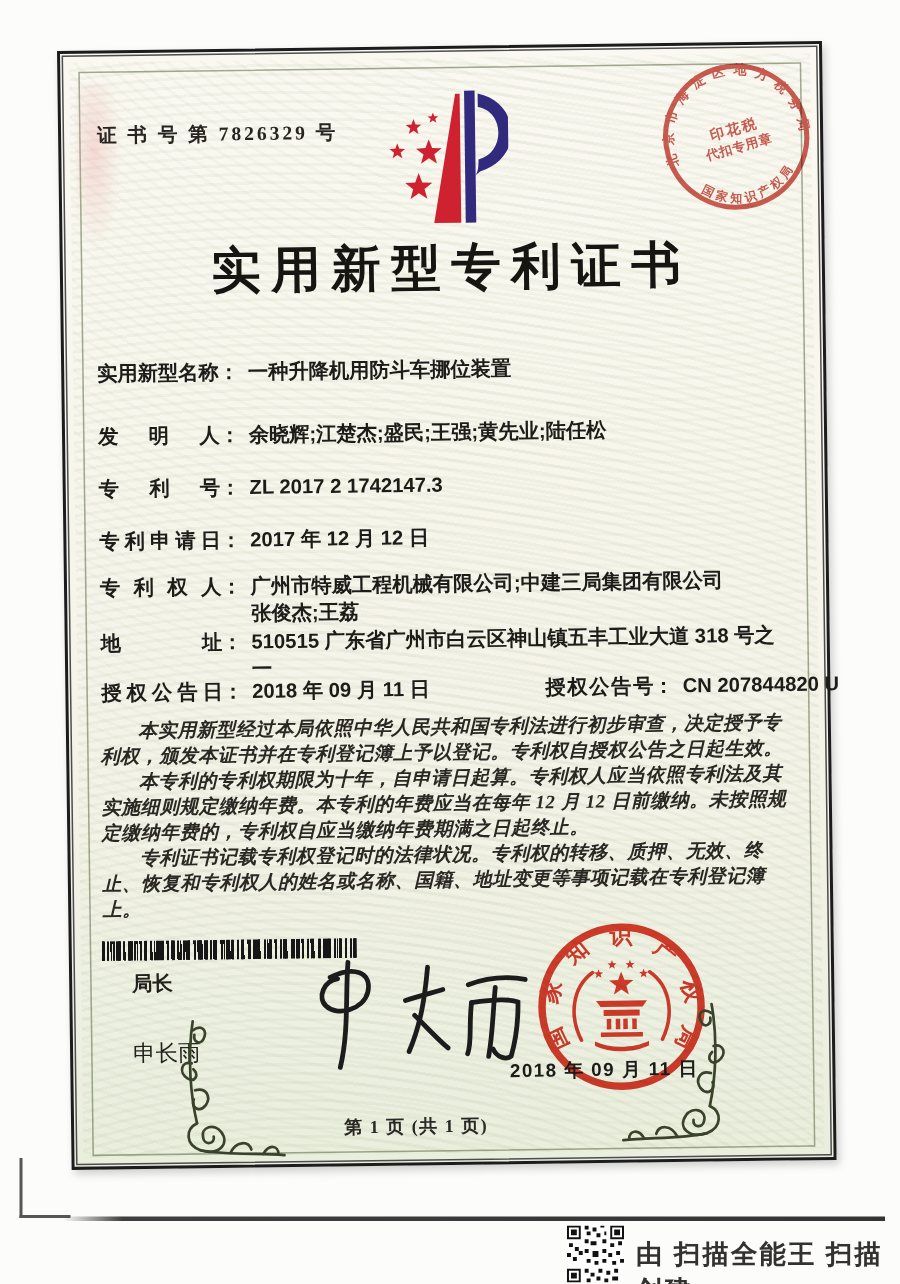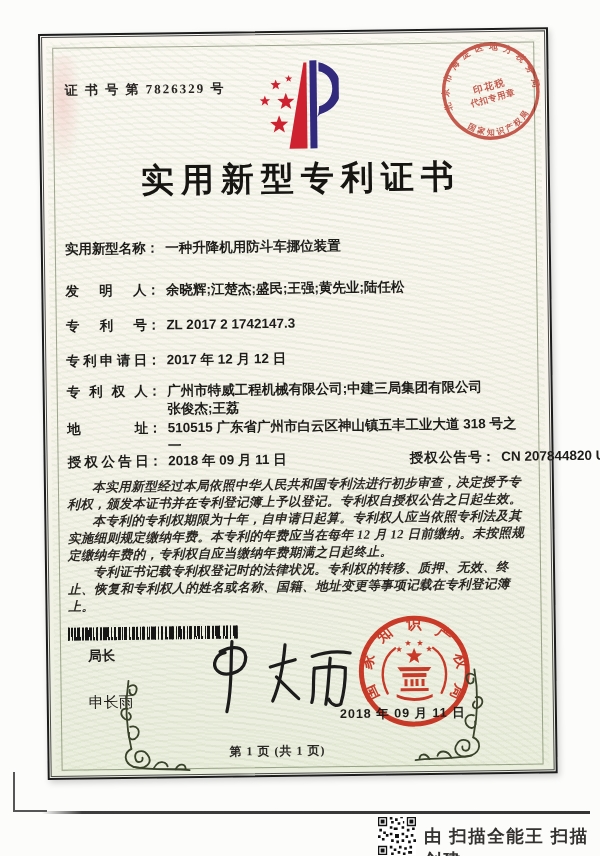--- a/index.html
+++ b/index.html
@@ -36,21 +36,21 @@
   
   .frow{position:absolute;left:22px;right:10px;font-size:13.5px;font-weight:700;
         color:#1e1c19;font-family:"Liberation Sans",sans-serif;line-height:18px;
         display:flex;align-items:flex-start;}
   .f-label{display:inline-block;width:81px;text-align:justify;text-align-last:justify;flex:0 0 81px;}
   .f-colon{flex:0 0 auto;}
   .f-value{margin-left:6px;}
   .frow.r1{top:205px}.frow.r2{top:247px}.frow.r3{top:282px}
   .frow.r4{top:317px}.frow.r5{top:348px}.frow.r6{top:385px}.frow.r7{top:418px}
   .pair2{position:absolute;left:296px;top:0;display:flex;white-space:nowrap;}
-  .pair2 .f-label{width:72px;flex:0 0 72px;margin-left:46px;}
+  .pair2 .f-label{width:72px;flex:0 0 72px;}
 
   
   .body-text{position:absolute;left:21px;right:22px;top:444px;
       font-size:12.6px;line-height:17px;color:#2b2824;font-style:italic;
       font-weight:600;letter-spacing:.4px;}
   .body-text p{margin:0;text-indent:2em;}
 
   
   .barcode{position:absolute;left:20px;top:592px;width:170px;height:13px;
      background:

